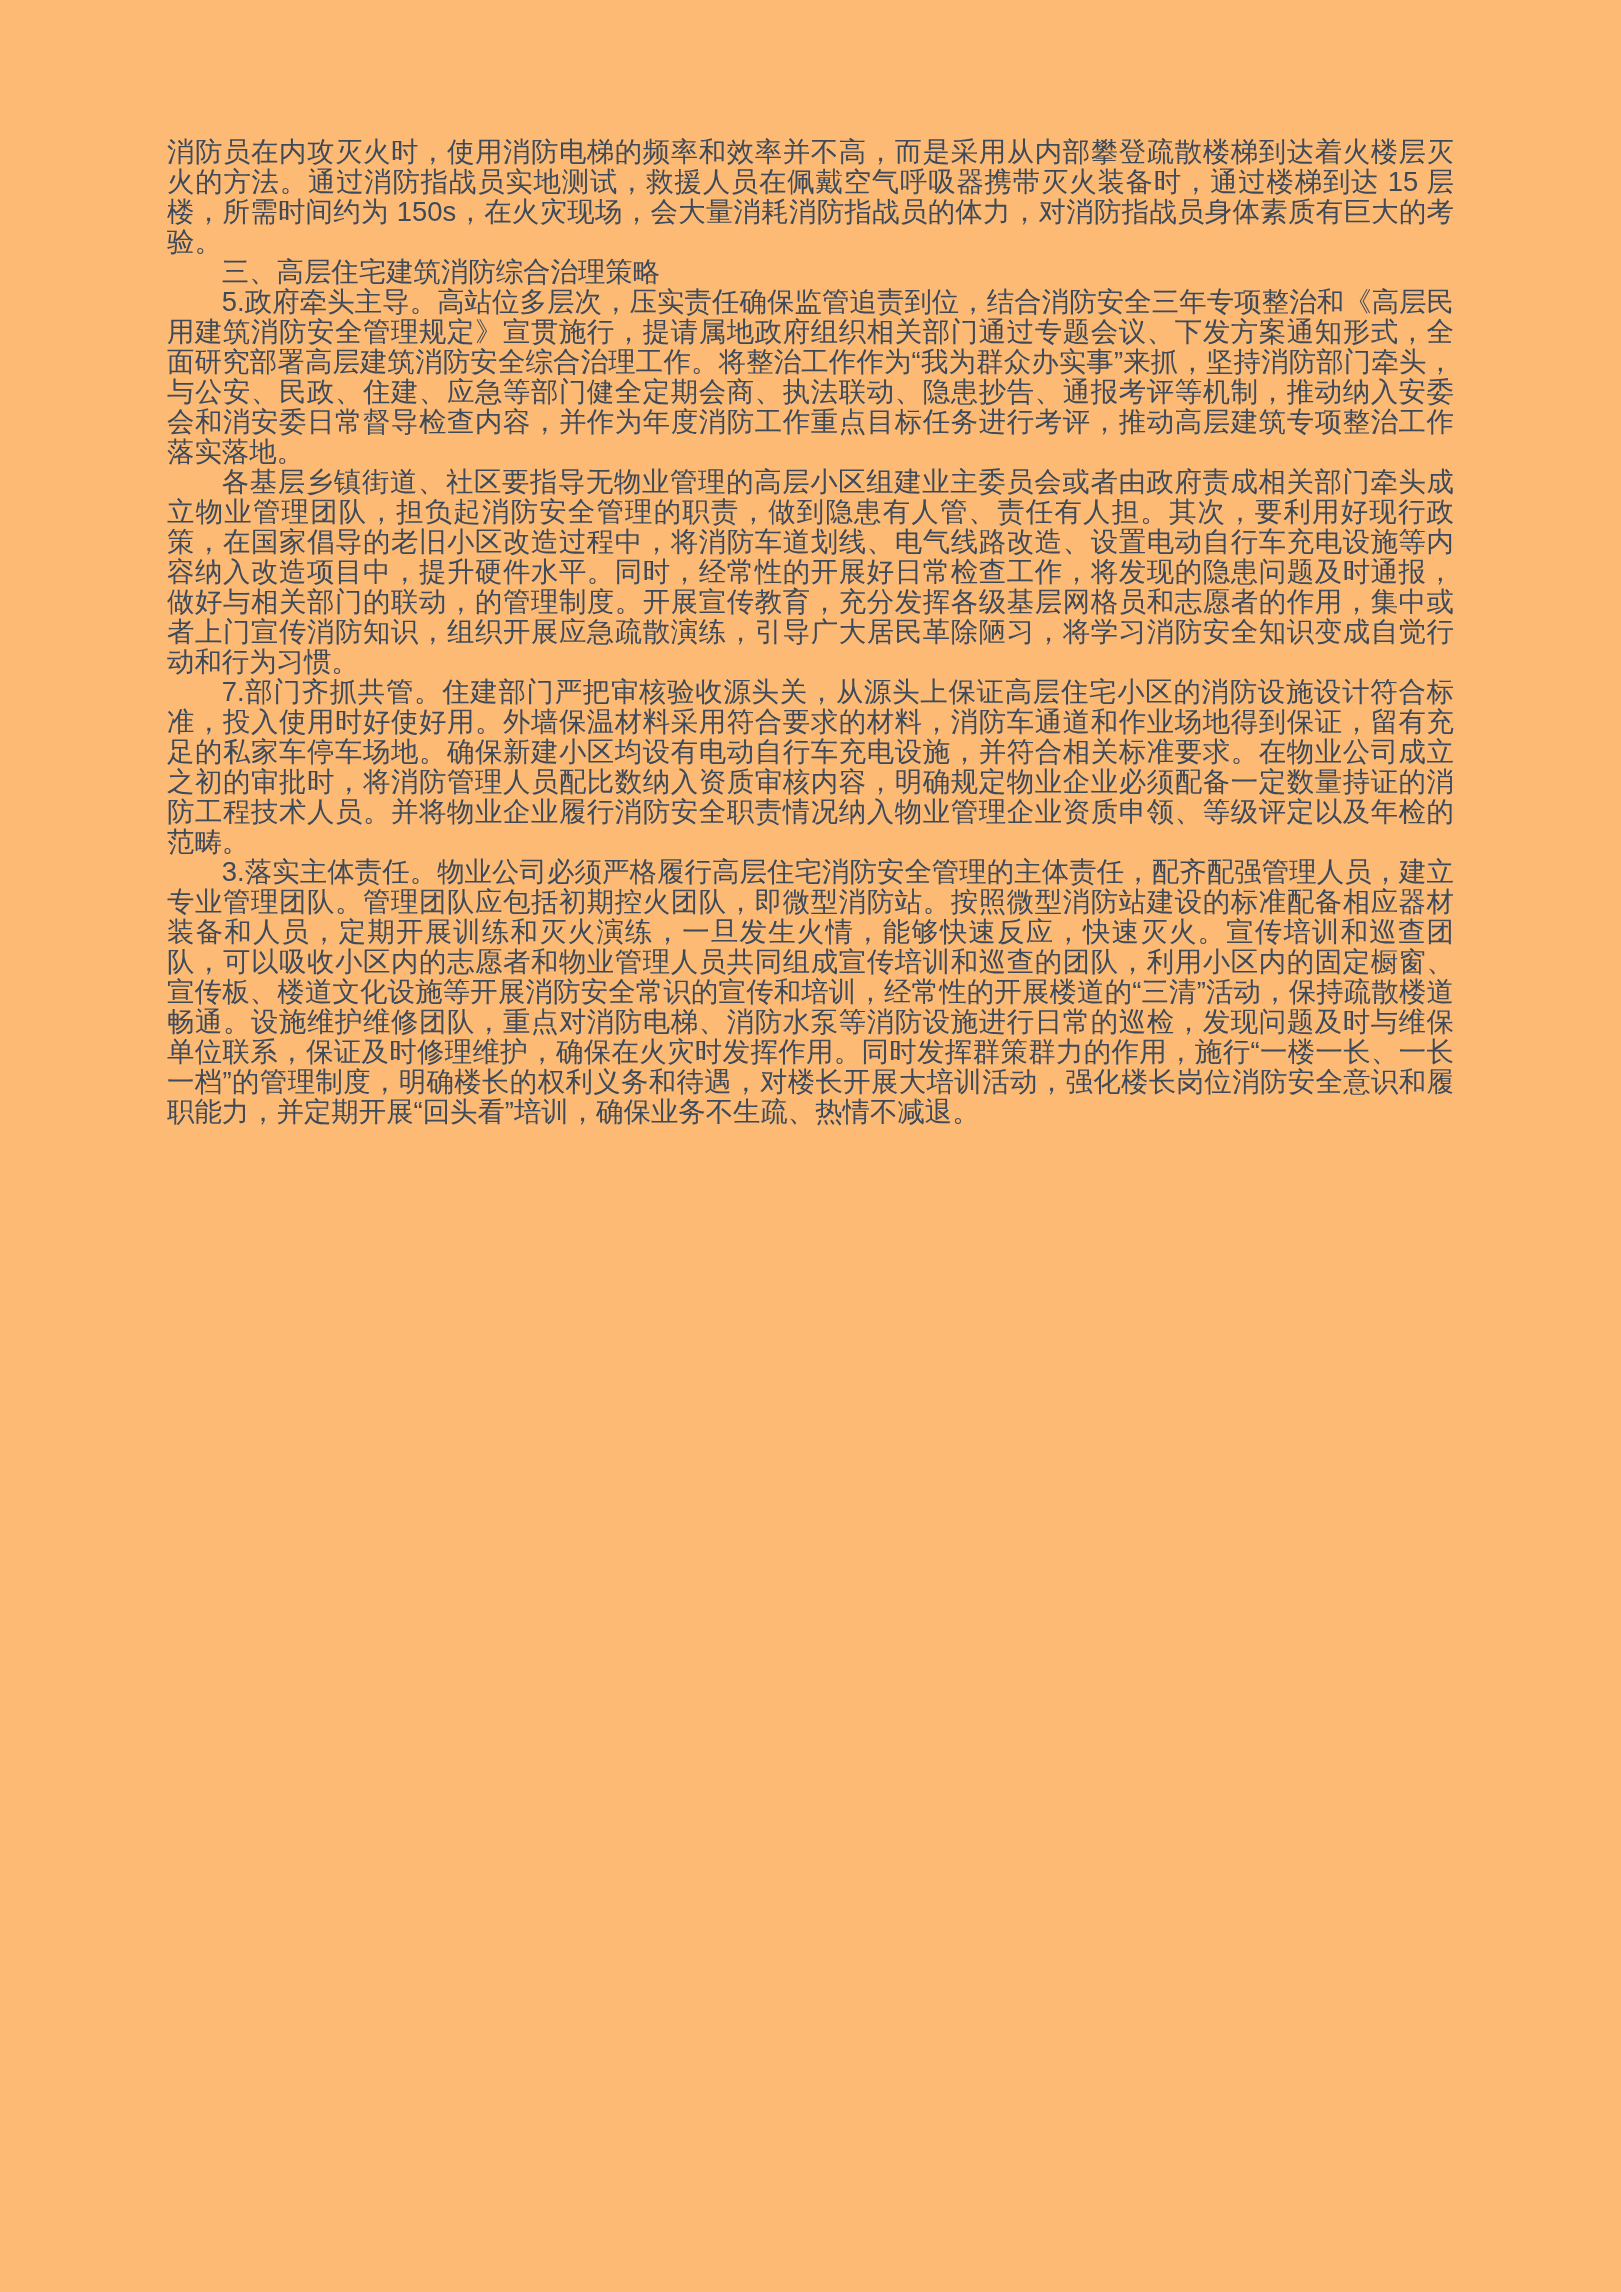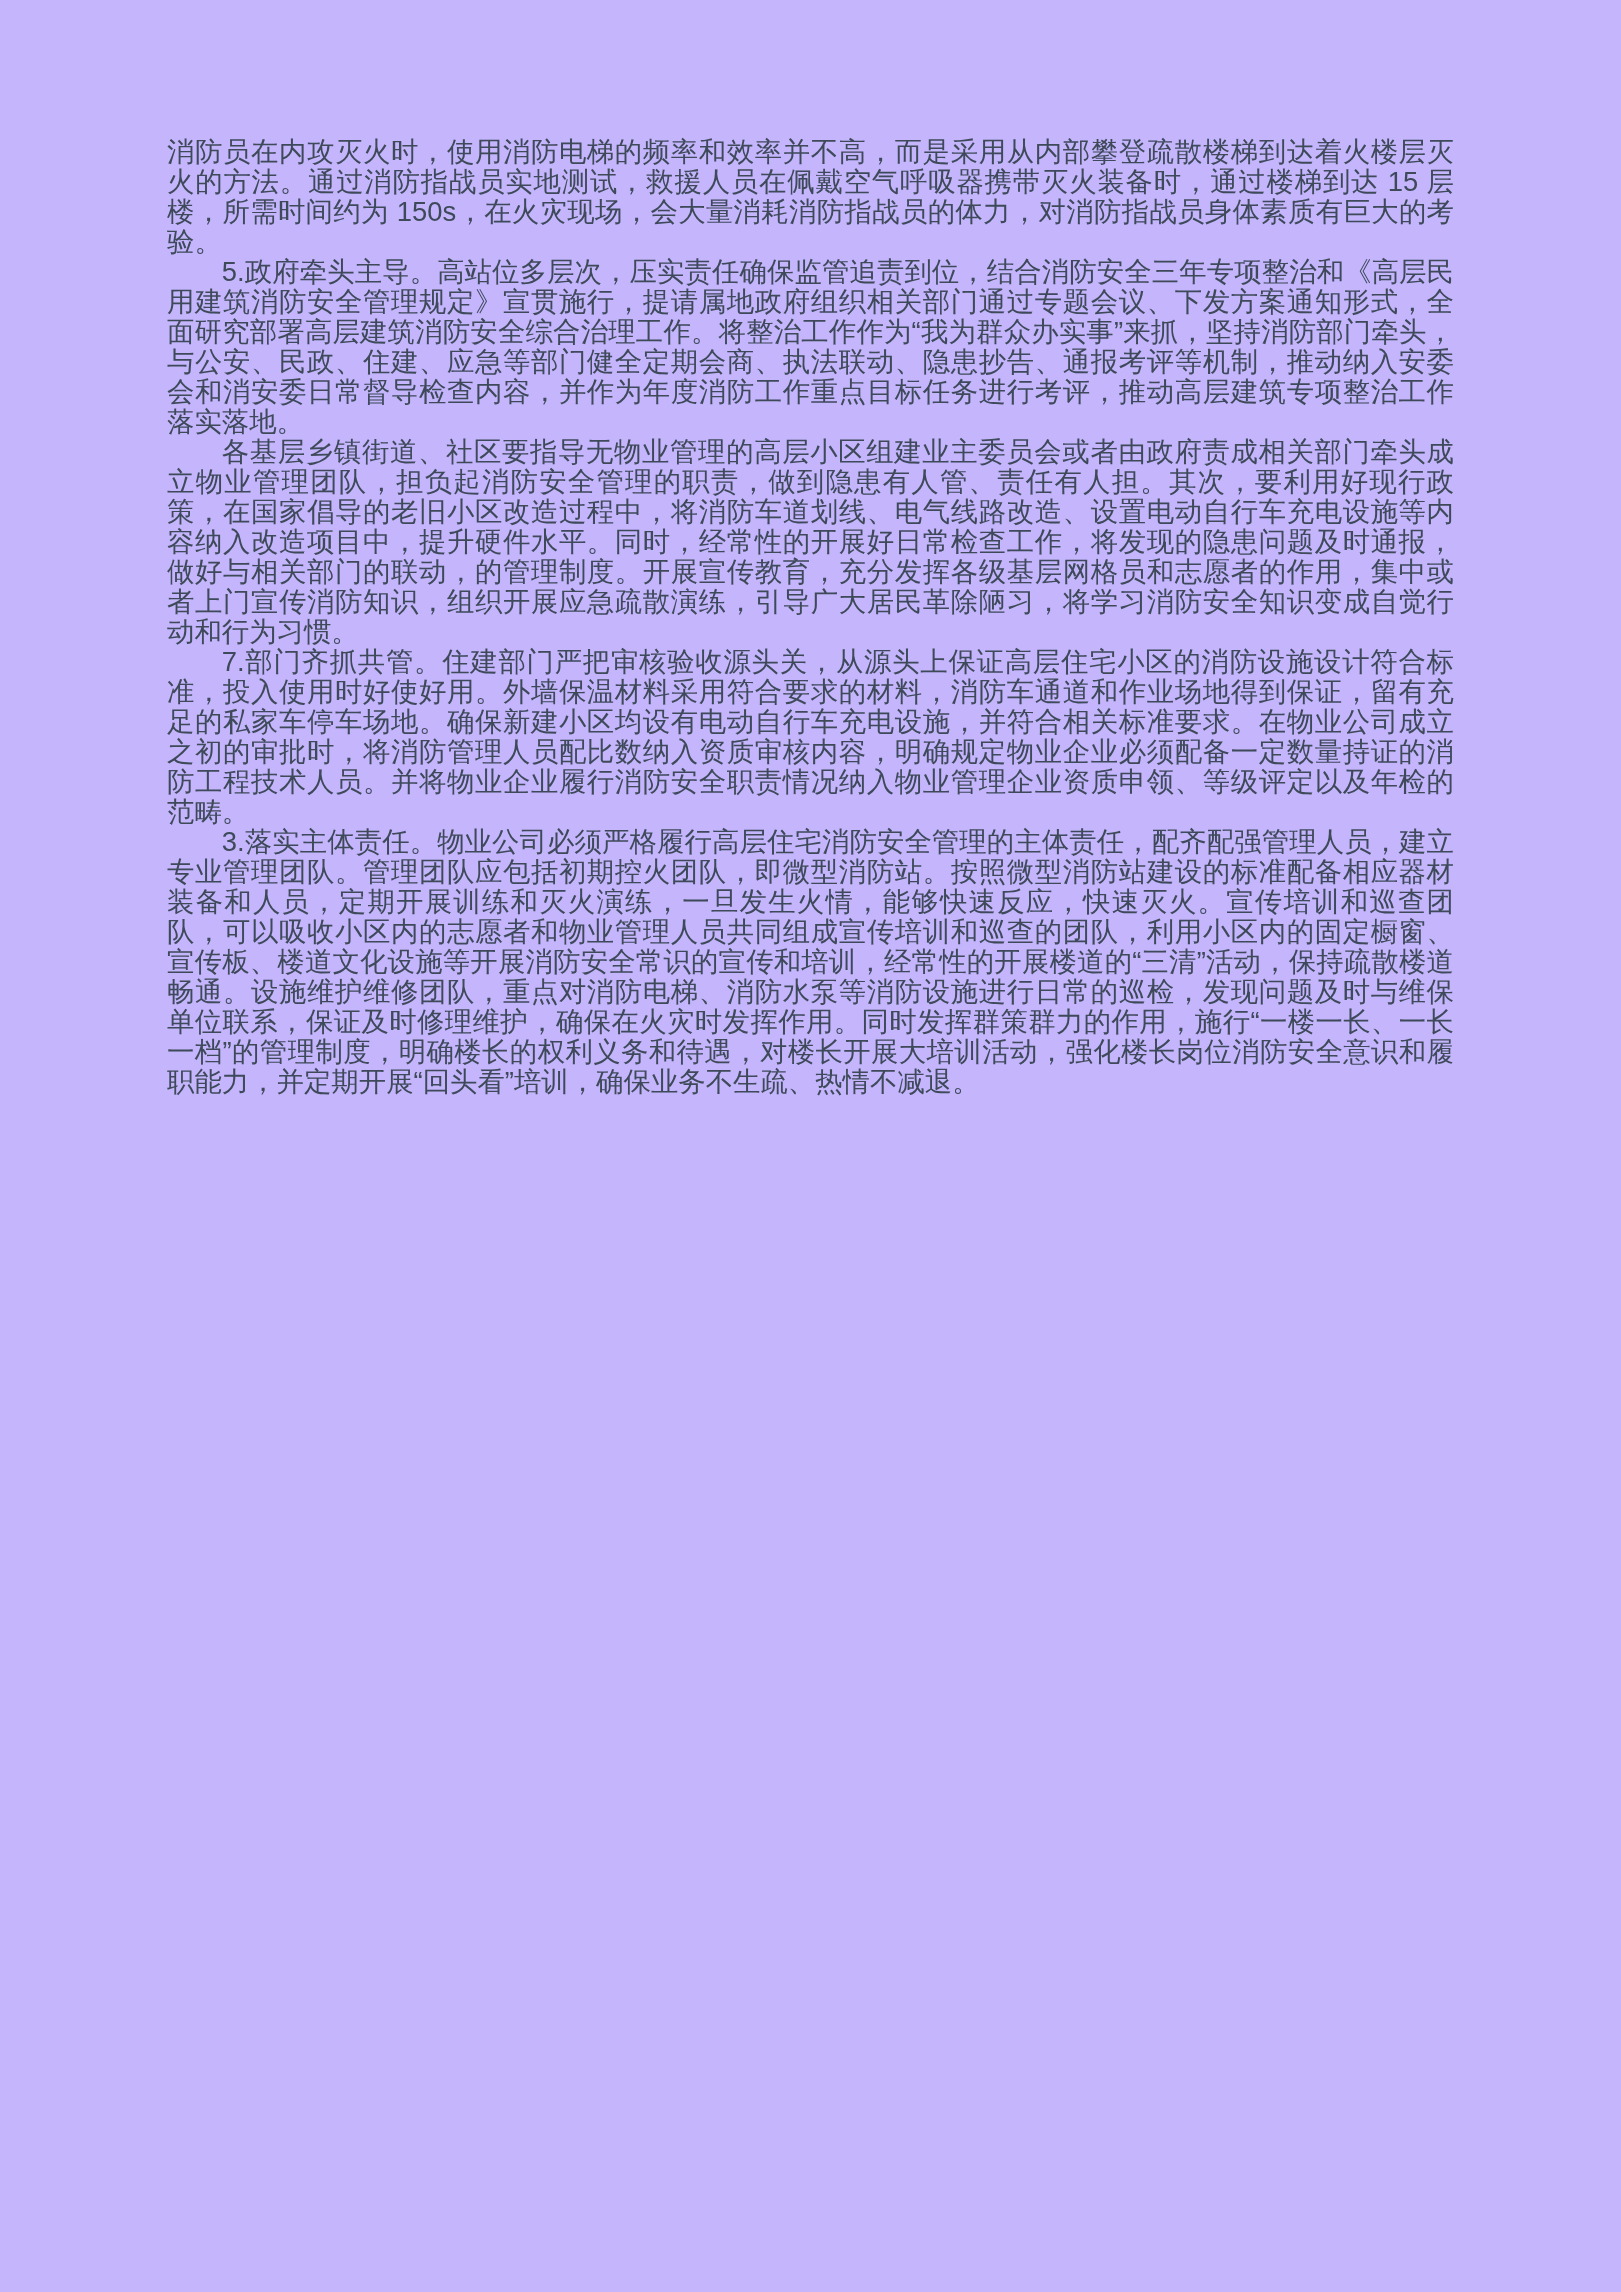--- a/index.html
+++ b/index.html
@@ -5,21 +5,21 @@
   html, body {
     margin: 0;
     padding: 0;
     background: #ffffff;
   }
   .page {
     position: relative;
     width: 1621px;
     height: 2293px;
     margin: 0 auto;
-    background: #c4b5fd;
+    background: #fdba74;
     box-sizing: border-box;
     padding: 137px 167px 0 167px;
     overflow: hidden;
   }
   .doc {
     font-family: "Liberation Sans", "DejaVu Sans", sans-serif;
     color: #3e4a5a;
   }
   .doc p {
     margin: 0;
@@ -31,19 +31,20 @@
   .doc p.indent {
     text-indent: 2em;
   }
 </style>
 </head>
 <body>
 
 <div class="page">
   <div class="doc" style="color: rgb(62, 74, 90);">
     <p>消防员在内攻灭火时，使用消防电梯的频率和效率并不高，而是采用从内部攀登疏散楼梯到达着火楼层灭火的方法。通过消防指战员实地测试，救援人员在佩戴空气呼吸器携带灭火装备时，通过楼梯到达 15 层楼，所需时间约为 150s，在火灾现场，会大量消耗消防指战员的体力，对消防指战员身体素质有巨大的考验。</p>
+    <p class="indent">三、高层住宅建筑消防综合治理策略</p>
     <p class="indent">5.政府牵头主导。高站位多层次，压实责任确保监管追责到位，结合消防安全三年专项整治和《高层民用建筑消防安全管理规定》宣贯施行，提请属地政府组织相关部门通过专题会议、下发方案通知形式，全面研究部署高层建筑消防安全综合治理工作。将整治工作作为“我为群众办实事”来抓，坚持消防部门牵头，与公安、民政、住建、应急等部门健全定期会商、执法联动、隐患抄告、通报考评等机制，推动纳入安委会和消安委日常督导检查内容，并作为年度消防工作重点目标任务进行考评，推动高层建筑专项整治工作落实落地。</p>
     <p class="indent">各基层乡镇街道、社区要指导无物业管理的高层小区组建业主委员会或者由政府责成相关部门牵头成立物业管理团队，担负起消防安全管理的职责，做到隐患有人管、责任有人担。其次，要利用好现行政策，在国家倡导的老旧小区改造过程中，将消防车道划线、电气线路改造、设置电动自行车充电设施等内容纳入改造项目中，提升硬件水平。同时，经常性的开展好日常检查工作，将发现的隐患问题及时通报，做好与相关部门的联动，的管理制度。开展宣传教育，充分发挥各级基层网格员和志愿者的作用，集中或者上门宣传消防知识，组织开展应急疏散演练，引导广大居民革除陋习，将学习消防安全知识变成自觉行动和行为习惯。</p>
     <p class="indent">7.部门齐抓共管。住建部门严把审核验收源头关，从源头上保证高层住宅小区的消防设施设计符合标准，投入使用时好使好用。外墙保温材料采用符合要求的材料，消防车通道和作业场地得到保证，留有充足的私家车停车场地。确保新建小区均设有电动自行车充电设施，并符合相关标准要求。在物业公司成立之初的审批时，将消防管理人员配比数纳入资质审核内容，明确规定物业企业必须配备一定数量持证的消防工程技术人员。并将物业企业履行消防安全职责情况纳入物业管理企业资质申领、等级评定以及年检的范畴。</p>
     <p class="indent">3.落实主体责任。物业公司必须严格履行高层住宅消防安全管理的主体责任，配齐配强管理人员，建立专业管理团队。管理团队应包括初期控火团队，即微型消防站。按照微型消防站建设的标准配备相应器材装备和人员，定期开展训练和灭火演练，一旦发生火情，能够快速反应，快速灭火。宣传培训和巡查团队，可以吸收小区内的志愿者和物业管理人员共同组成宣传培训和巡查的团队，利用小区内的固定橱窗、宣传板、楼道文化设施等开展消防安全常识的宣传和培训，经常性的开展楼道的“三清”活动，保持疏散楼道畅通。设施维护维修团队，重点对消防电梯、消防水泵等消防设施进行日常的巡检，发现问题及时与维保单位联系，保证及时修理维护，确保在火灾时发挥作用。同时发挥群策群力的作用，施行“一楼一长、一长一档”的管理制度，明确楼长的权利义务和待遇，对楼长开展大培训活动，强化楼长岗位消防安全意识和履职能力，并定期开展“回头看”培训，确保业务不生疏、热情不减退。</p>
   </div>
 </div>
 
 
 </body></html>

